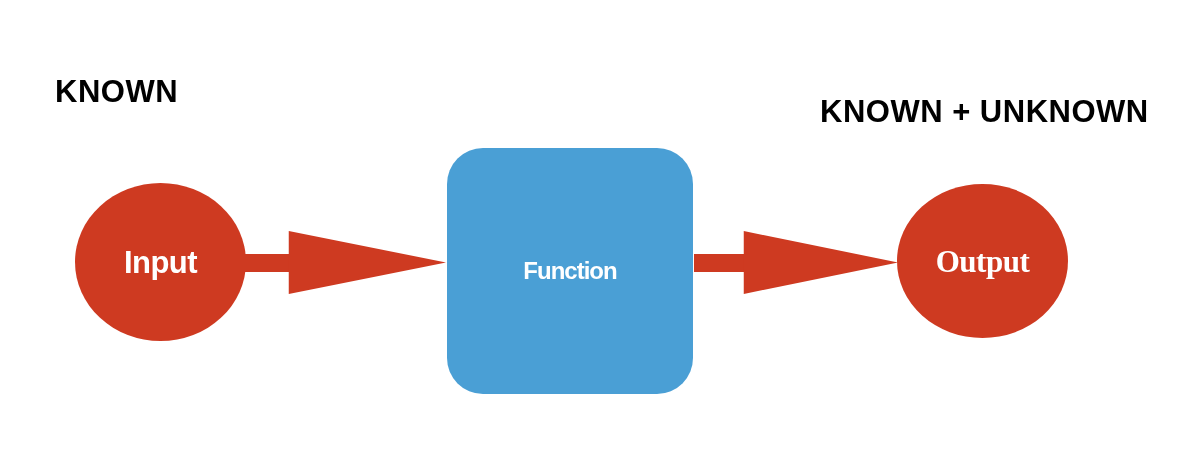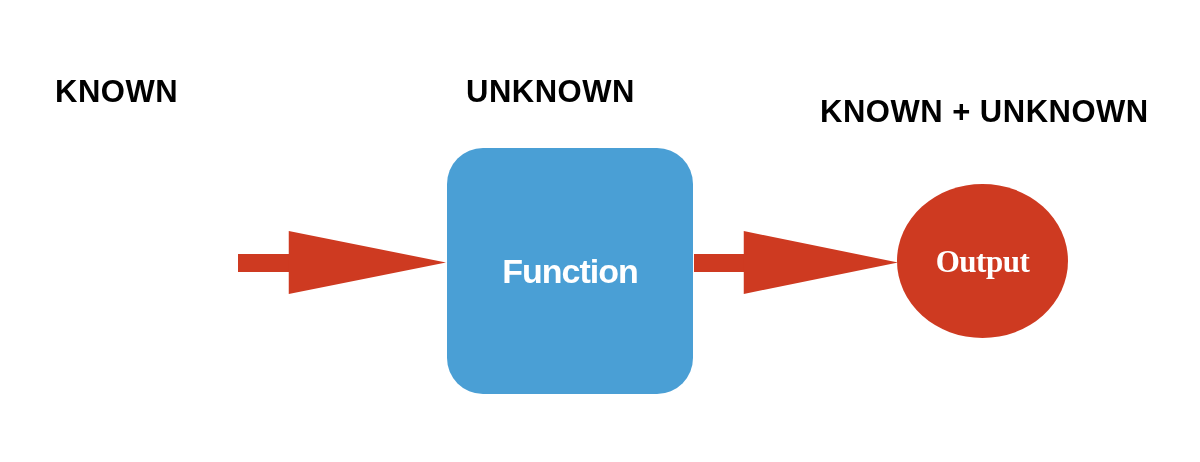--- a/index.html
+++ b/index.html
@@ -49,21 +49,21 @@
     width: 171px; height: 158px;
     background: #ce3a21;
     border-radius: 50%;
   }
   .node.function {
     left: 447px; top: 148px;
     width: 246px; height: 246px;
     background: #4a9fd5;
     border-radius: 36px;
   }
-  .node.function .node-label { letter-spacing: -1px; font-size: 34px; }
+  .node.function .node-label { letter-spacing: -1px; font-size: 24px; }
   .node.output {
     left: 897px; top: 184px;
     width: 171px; height: 154px;
     background: #ce3a21;
     border-radius: 50%;
     font-family: Liberation Serif, serif;
   }
 
   .arrow {
     position: absolute;
@@ -72,24 +72,26 @@
   .arrow.arrow1 { left: 238px; top: 231px; width: 208px; height: 63px; }
   .arrow.arrow2 { left: 694px; top: 231px; width: 204px; height: 63px; }
 </style>
 </head>
 <body>
 
 <div class="canvas">
 
   <div class="top-label known">KNOWN</div>
 
-  <div class="top-label unknown">UNKNOWN</div>
 
   <div class="top-label known-unknown">KNOWN + UNKNOWN</div>
 
+  <div class="node input">
+    <span class="node-label">Input</span>
+  </div>
 
   <svg class="arrow arrow1" viewBox="0 0 205 63" preserveAspectRatio="none" xmlns="http://www.w3.org/2000/svg">
     <rect x="0" y="23" width="52" height="18" fill="#ce3a21"></rect>
     <polygon points="50,0 205,31.5 50,63" fill="#ce3a21"></polygon>
   </svg>
 
   <div class="node function">
     <span class="node-label">Function</span>
   </div>
 

